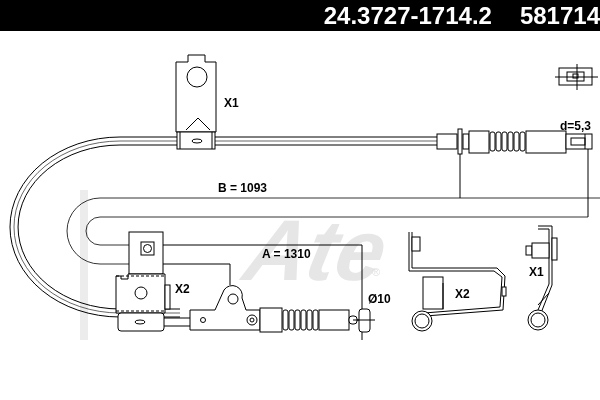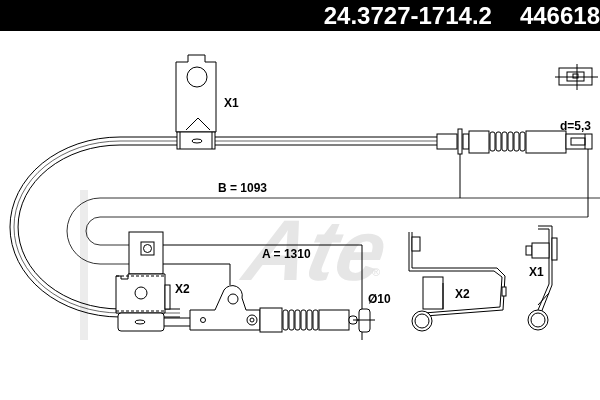--- a/index.html
+++ b/index.html
@@ -10,21 +10,21 @@
   svg{position:absolute;left:0;top:0;}
   .lbl{font-family:"Liberation Sans",sans-serif;font-weight:bold;font-size:12px;fill:#000;}
   .wm{font-family:"Liberation Sans",sans-serif;font-weight:bold;font-style:italic;font-size:86px;fill:#e6e6e6;}
 </style>
 </head>
 <body>
 
 <div class="header">
   <span>24.3727-1714.2</span>
   <span class="sep"></span>
-  <span>446618</span>
+  <span>581714</span>
 </div>
 
 <svg width="600" height="400" viewBox="0 0 600 400">
 
   <g>
     <rect x="80" y="190" width="8" height="150" fill="#ececec"></rect>
     <text class="wm" x="300" y="280" transform="skewX(-12)">Ate</text>
     <text x="372" y="276" font-size="11" fill="#e0e0e0" font-family="Liberation Sans, sans-serif">®</text>
   </g>
 

